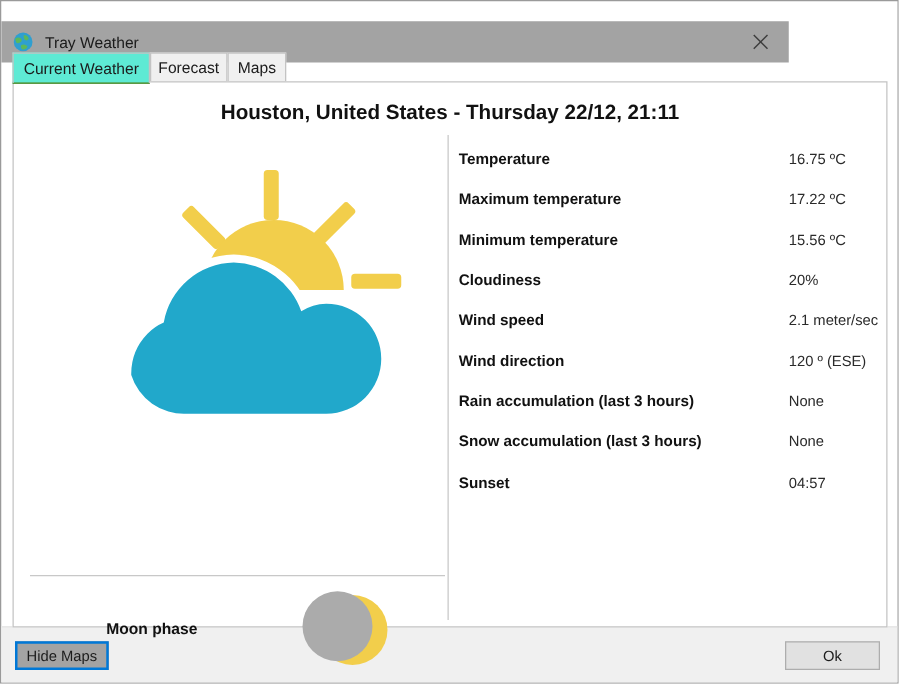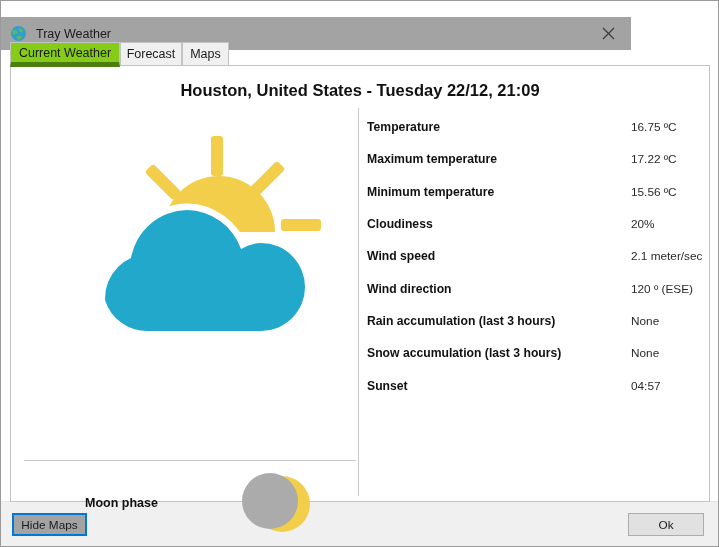--- a/index.html
+++ b/index.html
@@ -52,22 +52,22 @@
     height: 24px;
     box-sizing: border-box;
     display: flex; align-items: center; justify-content: center;
     font-size: 12.5px; color: #1b1b1b;
     border: 1px solid #c3c3c3;
     background: #f0f0f0;
     cursor: default;
     white-space: nowrap;
   }
   .tab.active {
-    background: #84cc16;
-    border-bottom: 5px solid #4d7c0f;
+    background: #5eead4;
+    border-bottom: 1px solid #4d7c0f;
     height: 25px;
     z-index: 3;
   }
   #tab-current { left: 0; width: 110px; }
   #tab-forecast { left: 110px; width: 62px; }
   #tab-maps { left: 172px; width: 47px; }
 
   
   #content {
     position: absolute; left: 9px; top: 64px;
@@ -215,21 +215,21 @@
     <div class="tab" id="tab-forecast">
       <span>Forecast</span>
     </div>
     <div class="tab" id="tab-maps">
       <span>Maps</span>
     </div>
   </div>
 
   <div id="content">
 
-    <div id="page-title">Houston, United States - Tuesday 22/12, 21:09</div>
+    <div id="page-title">Houston, United States - Thursday 22/12, 21:11</div>
 
     <div id="left-panel">
 
       <div id="weather-icon">
         <svg width="290" height="250" viewBox="0 0 290 250">
           <g fill="#f2ce4b">
             <rect x="168" y="22" width="12" height="40" rx="3"></rect>
             <rect x="218" y="45" width="12" height="40" rx="3" transform="rotate(45 224 65)"></rect>
             <rect x="238" y="105" width="40" height="12" rx="3"></rect>
             <rect x="114" y="48" width="12" height="40" rx="3" transform="rotate(-45 120 68)"></rect>

